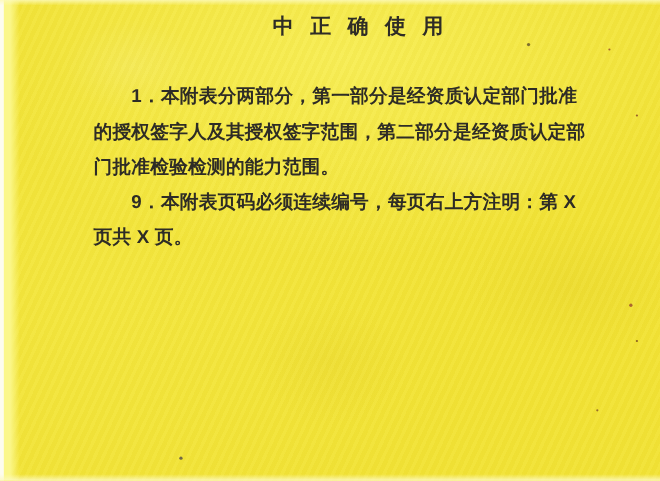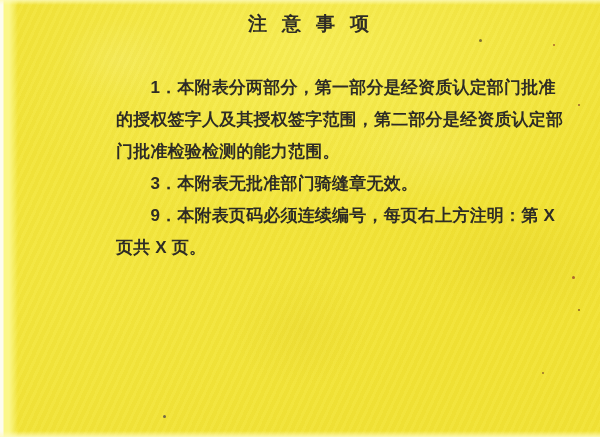--- a/index.html
+++ b/index.html
@@ -69,21 +69,20 @@
     color: var(--ink, #2e2c26);
     white-space: nowrap;
     z-index: 3;
   }
   .body-text {
     position: absolute;
     left: 85px;
     top: 72px;
     width: 480px;
     z-index: 3;
-    margin-left: 31px;
   }
   .para {
     margin: 0;
     font-size: 17px;
     font-weight: 600;
     line-height: 32px;
     letter-spacing: 0.2px;
     color: var(--ink, #2e2c26);
     white-space: pre-line;
   }
@@ -98,27 +97,26 @@
 </style>
 </head>
 <body>
 
 <div class="page">
 
   <div class="scan-edge-left"></div>
   <div class="scan-edge-top"></div>
   <div class="scan-edge-bottom"></div>
 
-  <h1 class="title">注意事项</h1>
+  <h1 class="title">中正确使用</h1>
 
   <div class="body-text">
     <p class="para">　　1．本附表分两部分，第一部分是经资质认定部门批准
 的授权签字人及其授权签字范围，第二部分是经资质认定部
 门批准检验检测的能力范围。</p>
-    <p class="para">　　3．本附表无批准部门骑缝章无效。</p>
     <p class="para">　　9．本附表页码必须连续编号，每页右上方注明：第 X
 页共 X 页。</p>
   </div>
 
   <i class="speck" style="left:479px;top:39px;background:#6b5b2a;"></i>
   <i class="speck" style="left:553px;top:44px;background:#9b4f2a;width:2px;height:2px;"></i>
   <i class="speck" style="left:578px;top:104px;background:#8a4a22;width:2px;height:2px;"></i>
   <i class="speck" style="left:572px;top:276px;background:#a0522d;"></i>
   <i class="speck" style="left:578px;top:309px;background:#7a4a1e;width:2px;height:2px;"></i>
   <i class="speck" style="left:163px;top:415px;background:#5a5248;"></i>

